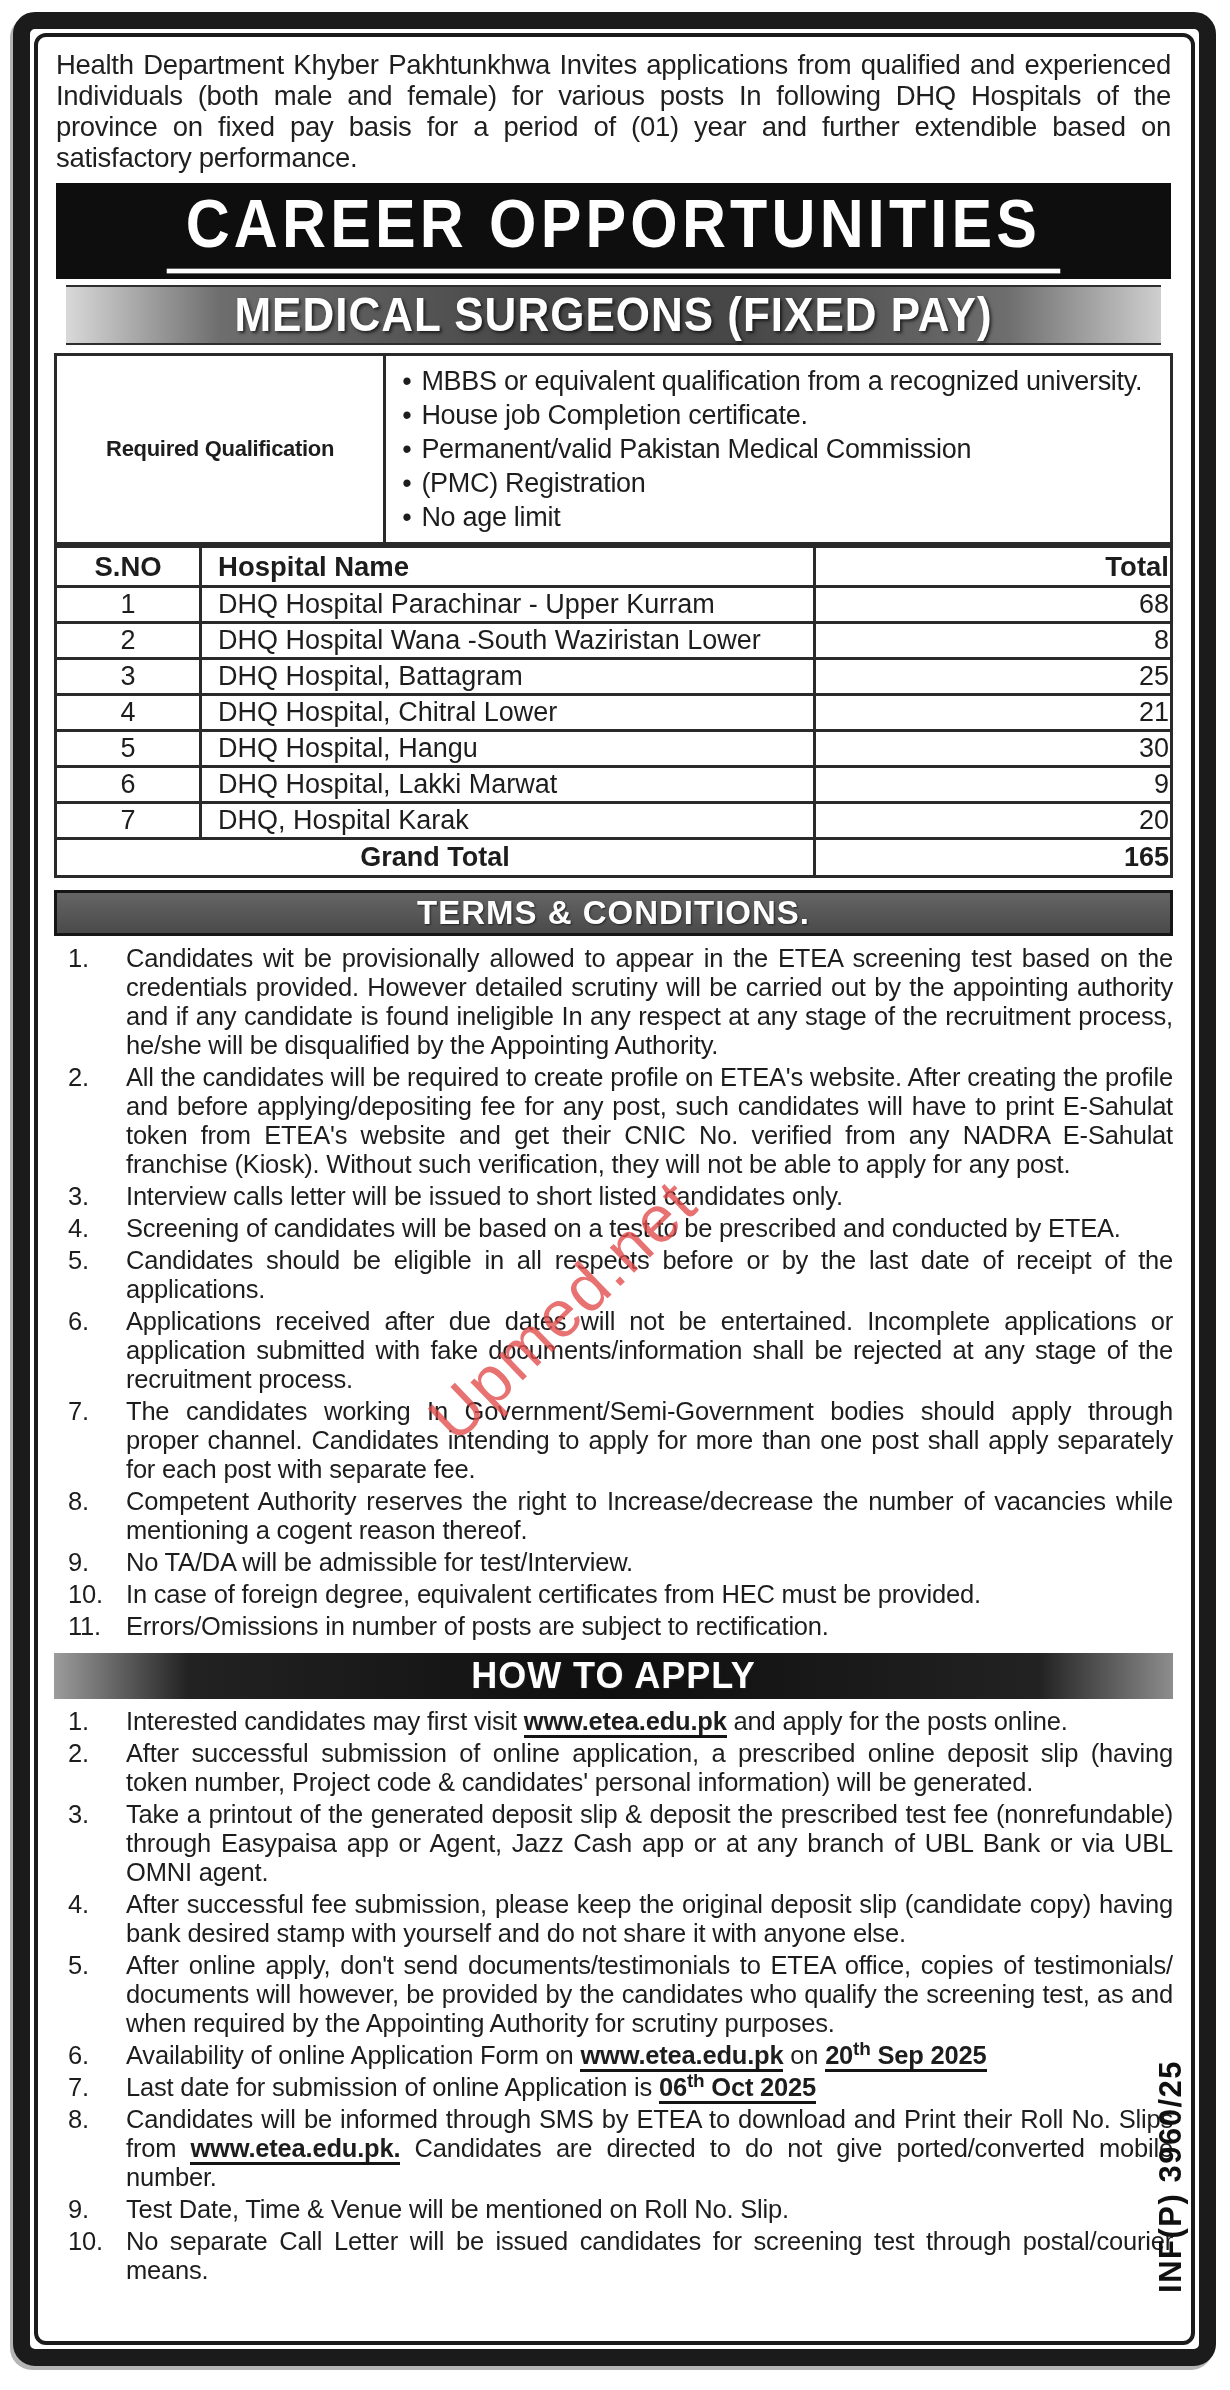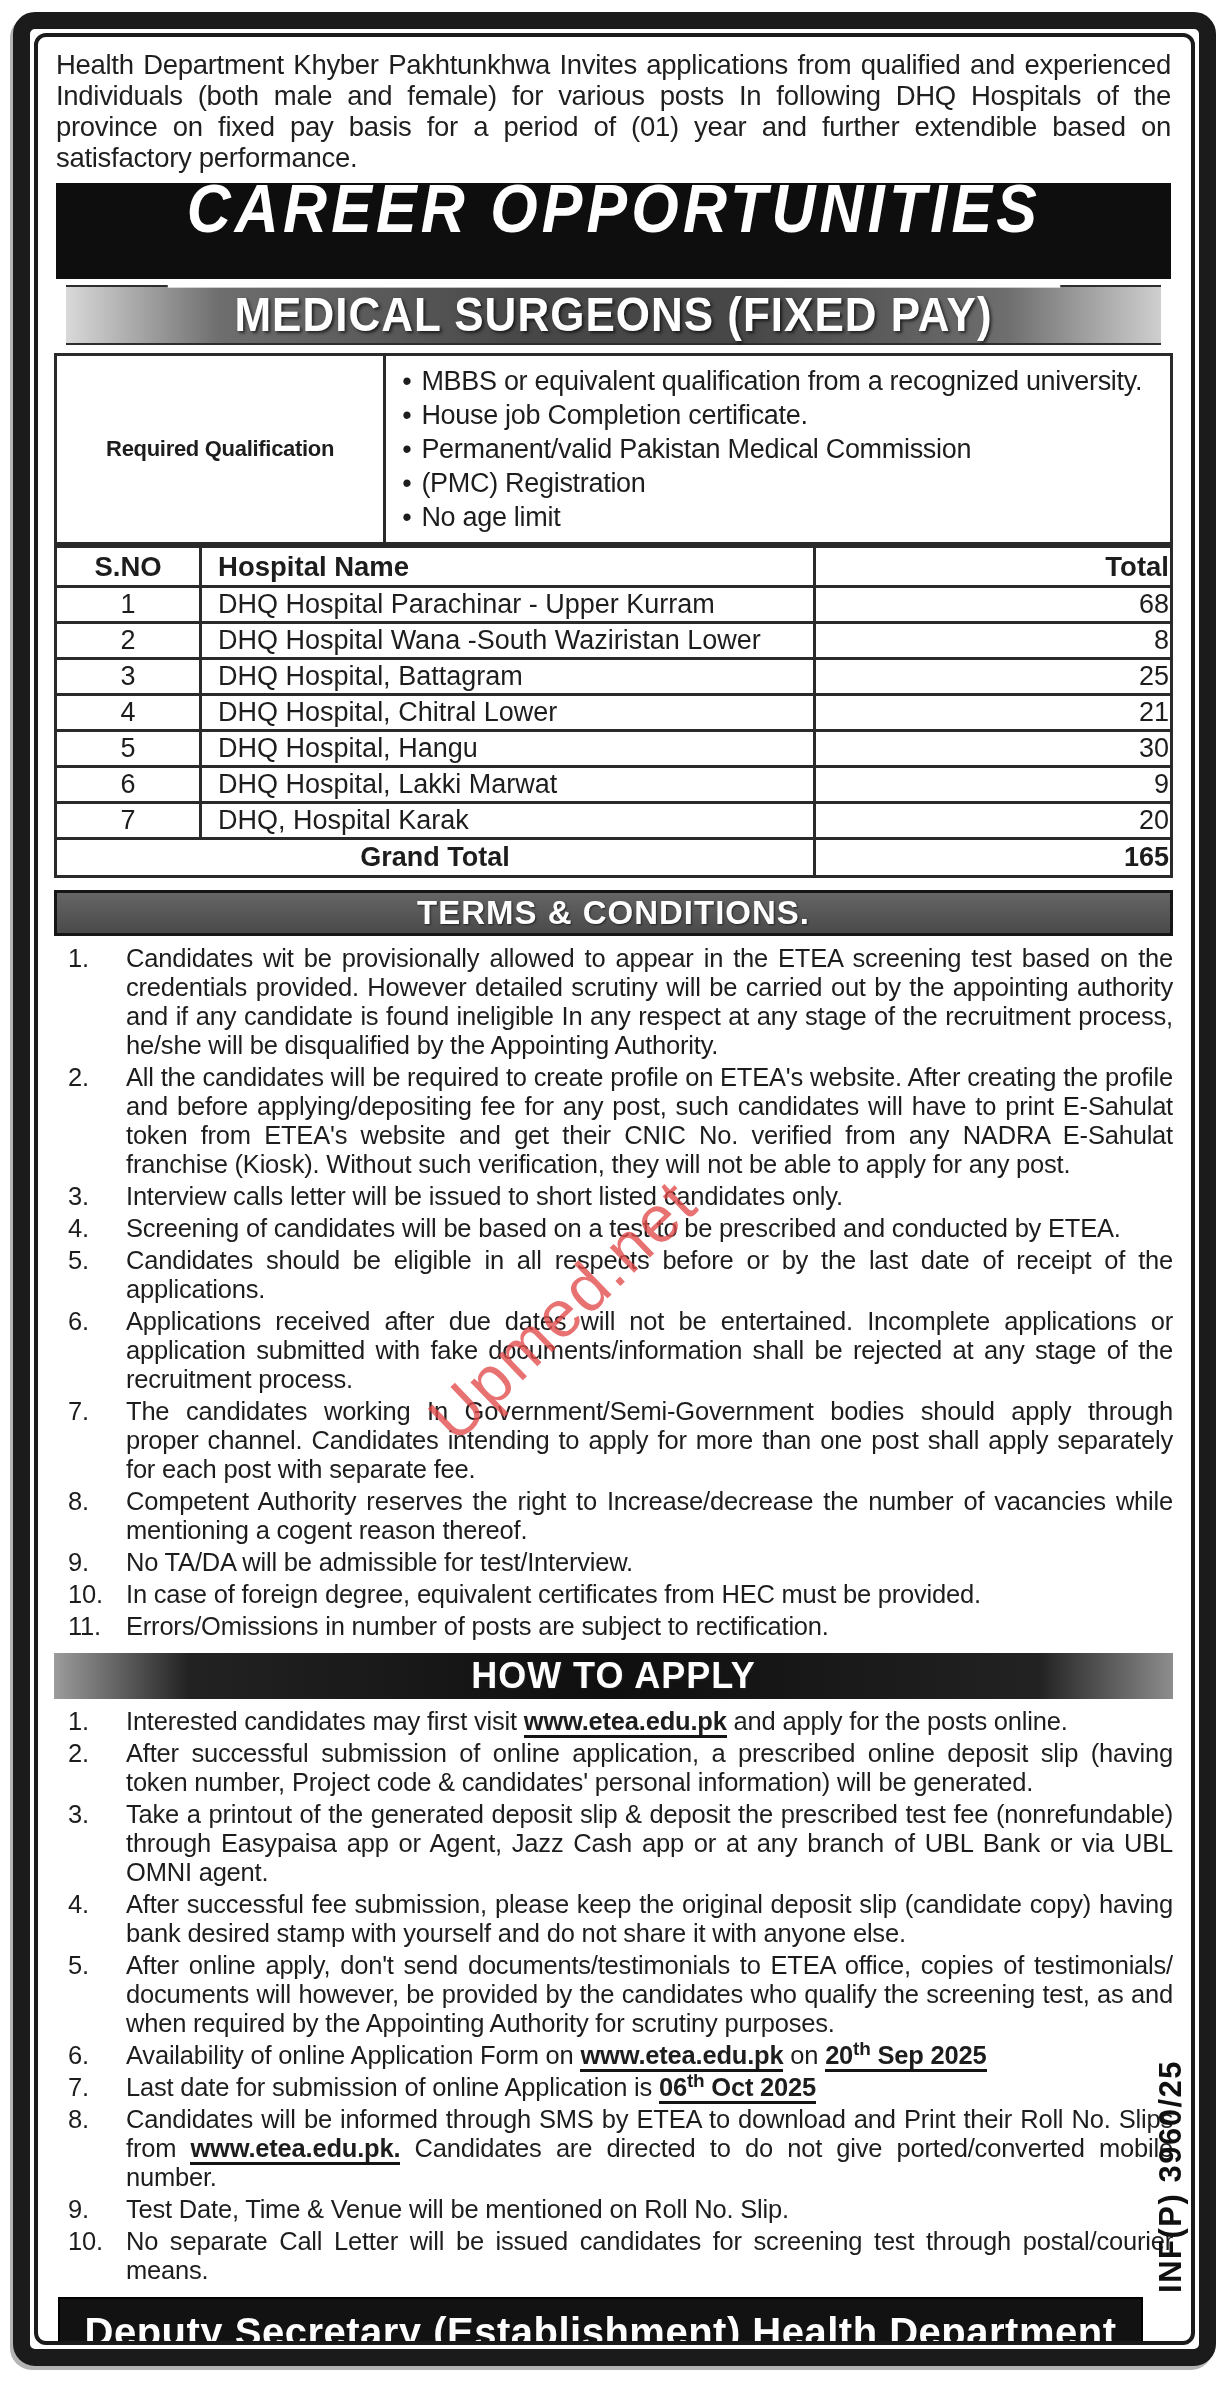--- a/index.html
+++ b/index.html
@@ -23,21 +23,21 @@
     padding: 10px 18px 8px 16px;
     overflow: hidden;
   }
   .intro {
     margin: 2px 2px 0 2px;
     font-size: 27.5px; line-height: 31px; letter-spacing: -0.3px;
     text-align: justify; color: #1f1f1f;
   }
   .banner-career {
     margin: 10px 2px 0 2px; height: 96px; background: #0e0e0e;
-    display: flex; justify-content: center; font-style: italic;
+    display: flex; align-items: center; justify-content: center;
   }
   .career-text {
     color: #fff; font-size: 58px; font-weight: bold; letter-spacing: 4px;
     line-height: 1; padding: 0 18px 9px 18px;
     border-bottom: 4px solid #fff;
     transform: scale(1.05, 1.18); transform-origin: center;
     white-space: nowrap;
   }
   .banner-medical {
     margin: 6px 12px 0 12px; height: 60px;
@@ -231,22 +231,18 @@
       <li><span>Take a printout of the generated deposit slip &amp; deposit the prescribed test fee (nonrefundable) through Easypaisa app or Agent, Jazz Cash app or at any branch of UBL Bank or via UBL OMNI agent.</span></li>
       <li><span>After successful fee submission, please keep the original deposit slip (candidate copy) having bank desired stamp with yourself and do not share it with anyone else.</span></li>
       <li><span>After online apply, don't send documents/testimonials to ETEA office, copies of testimonials/ documents will however, be provided by the candidates who qualify the screening test, as and when required by the Appointing Authority for scrutiny purposes.</span></li>
       <li><span>Availability of online Application Form on </span><span class="lnk">www.etea.edu.pk</span><span> on </span><span class="lnk"><span>20</span><sup>th</sup><span> Sep 2025</span></span></li>
       <li><span>Last date for submission of online Application is </span><span class="lnk"><span>06</span><sup>th</sup><span> Oct 2025</span></span></li>
       <li><span>Candidates will be informed through SMS by ETEA to download and Print their Roll No. Slips from </span><span class="lnk">www.etea.edu.pk.</span><span> Candidates are directed to do not give ported/converted mobile number.</span></li>
       <li><span>Test Date, Time &amp; Venue will be mentioned on Roll No. Slip.</span></li>
       <li><span>No separate Call Letter will be issued candidates for screening test through postal/courier means.</span></li>
     </ol>
 
-    <div class="banner-footer">
-      <div class="footer-line">Deputy Secretary (Establishment) Health Department</div>
-
-    </div>
 
     <div class="inf">INF(P) 3960/25</div>
   </div>
 </div>
 
 <div class="watermark">Upmed.net</div>
 
 </body></html>

